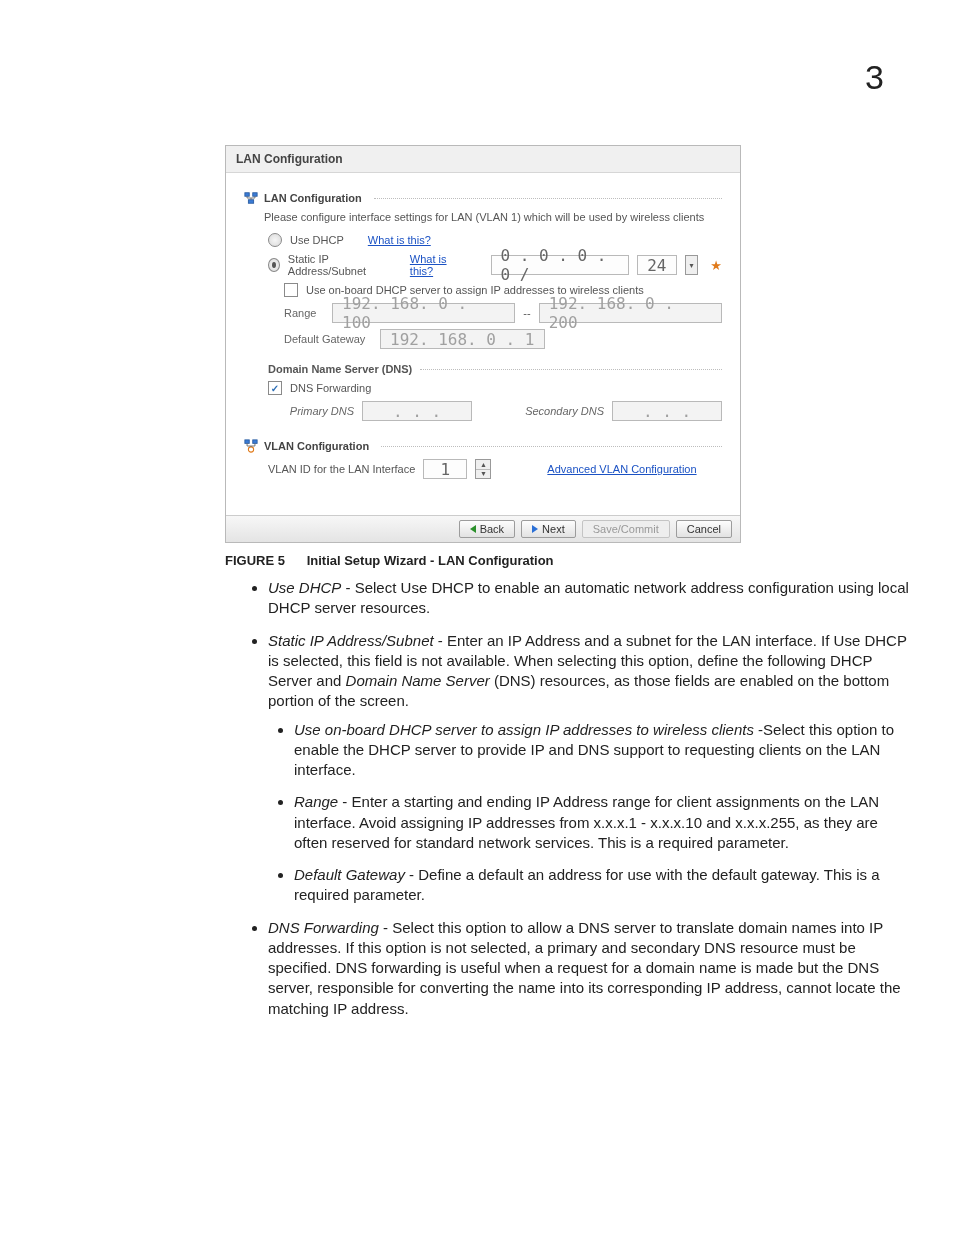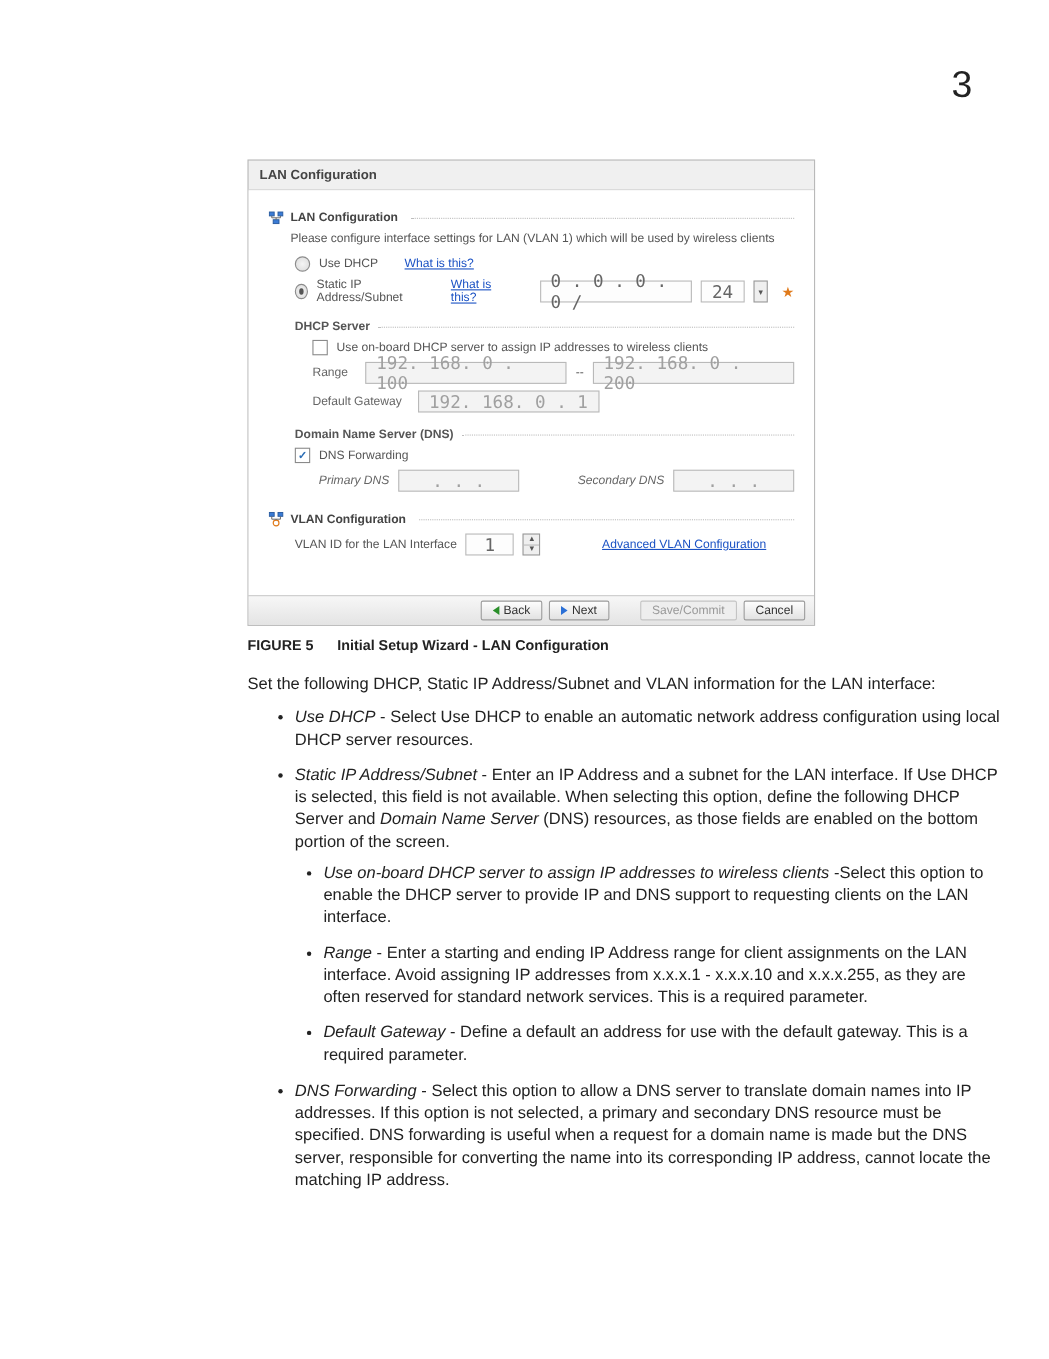--- a/index.html
+++ b/index.html
@@ -121,21 +121,21 @@
   }
   .btn {
     border: 1px solid #9c9c9c;
     background: linear-gradient(#fdfdfd,#e2e2e2);
     padding: 2px 10px;
     font-size: 11px;
     color: #333;
     border-radius: 2px;
     display: inline-flex; align-items: center; gap: 4px;
   }
-  .btn.disabled { color: #999; background:#eee; border-color:#c4c4c4;margin-left:22px;}
+  .btn.disabled { color: #999; background:#eee; border-color:#c4c4c4;}
   .arrow-l, .arrow-r {
     width: 0; height: 0; border-top: 4px solid transparent;
     border-bottom: 4px solid transparent; display:inline-block;
   }
   .arrow-l { border-right: 6px solid #2a8f2a; }
   .arrow-r { border-left: 6px solid #2a6fd6; }
   
   .caption { margin: 10px 0 0 155px; font-size: 13px; }
   .caption b { font-weight: bold; margin-top: 16px; }
   .body-text { margin: 18px 0 0 155px; width: 690px; font-size: 15px; line-height: 1.35; }
@@ -180,24 +180,20 @@
           <span>Static IP Address/Subnet</span>
           <span style="width:8px"></span>
           <span class="link">What is this?</span>
           <span style="width:16px"></span>
           <span class="ip-box">0 . 0 . 0 . 0 /</span>
           <span class="ip-box num" style="min-width:20px">24</span>
             <span class="suffix-dd">▾</span>
           <span class="star">★</span>
         </div>
 
-        <div class="sub-hdr">
-          <span>DHCP Server</span>
-          <span class="rule"></span>
-        </div>
         <div class="row indent2">
           <span class="checkbox"></span>
           <span>Use on-board DHCP server to assign IP addresses to wireless clients</span>
         </div>
         <div class="row indent2">
           <span class="lbl" style="min-width:40px">Range</span>
           <span class="ip-box small disabled">192. 168. 0 . 100</span>
           <span>--</span>
           <span class="ip-box small disabled">192. 168. 0 . 200</span>
         </div>
@@ -258,21 +254,20 @@
       </div>
     </div>
   </div>
 
   <div class="caption">
     <b>FIGURE 5</b>
     &nbsp;&nbsp;&nbsp;&nbsp;
     <b>Initial Setup Wizard - LAN Configuration</b>
   </div>
 
-  <div class="body-text">Set the following DHCP, Static IP Address/Subnet and VLAN information for the LAN interface:</div>
 
   <ul class="b1">
     <li>
       <em class="term">Use DHCP</em><span> - Select Use DHCP to enable an automatic network address configuration using local DHCP server resources.</span>
     </li>
     <li>
       <em class="term">Static IP Address/Subnet</em><span> - Enter an IP Address and a subnet for the LAN interface. If Use DHCP is selected, this field is not available. When selecting this option, define the following DHCP Server and </span><em class="term">Domain Name Server</em><span> (DNS) resources, as those fields are enabled on the bottom portion of the screen.</span>
       <ul class="b2">
         <li>
           <em class="term">Use on-board DHCP server to assign IP addresses to wireless clients</em><span> -Select this option to enable the DHCP server to provide IP and DNS support to requesting clients on the LAN interface.</span>

